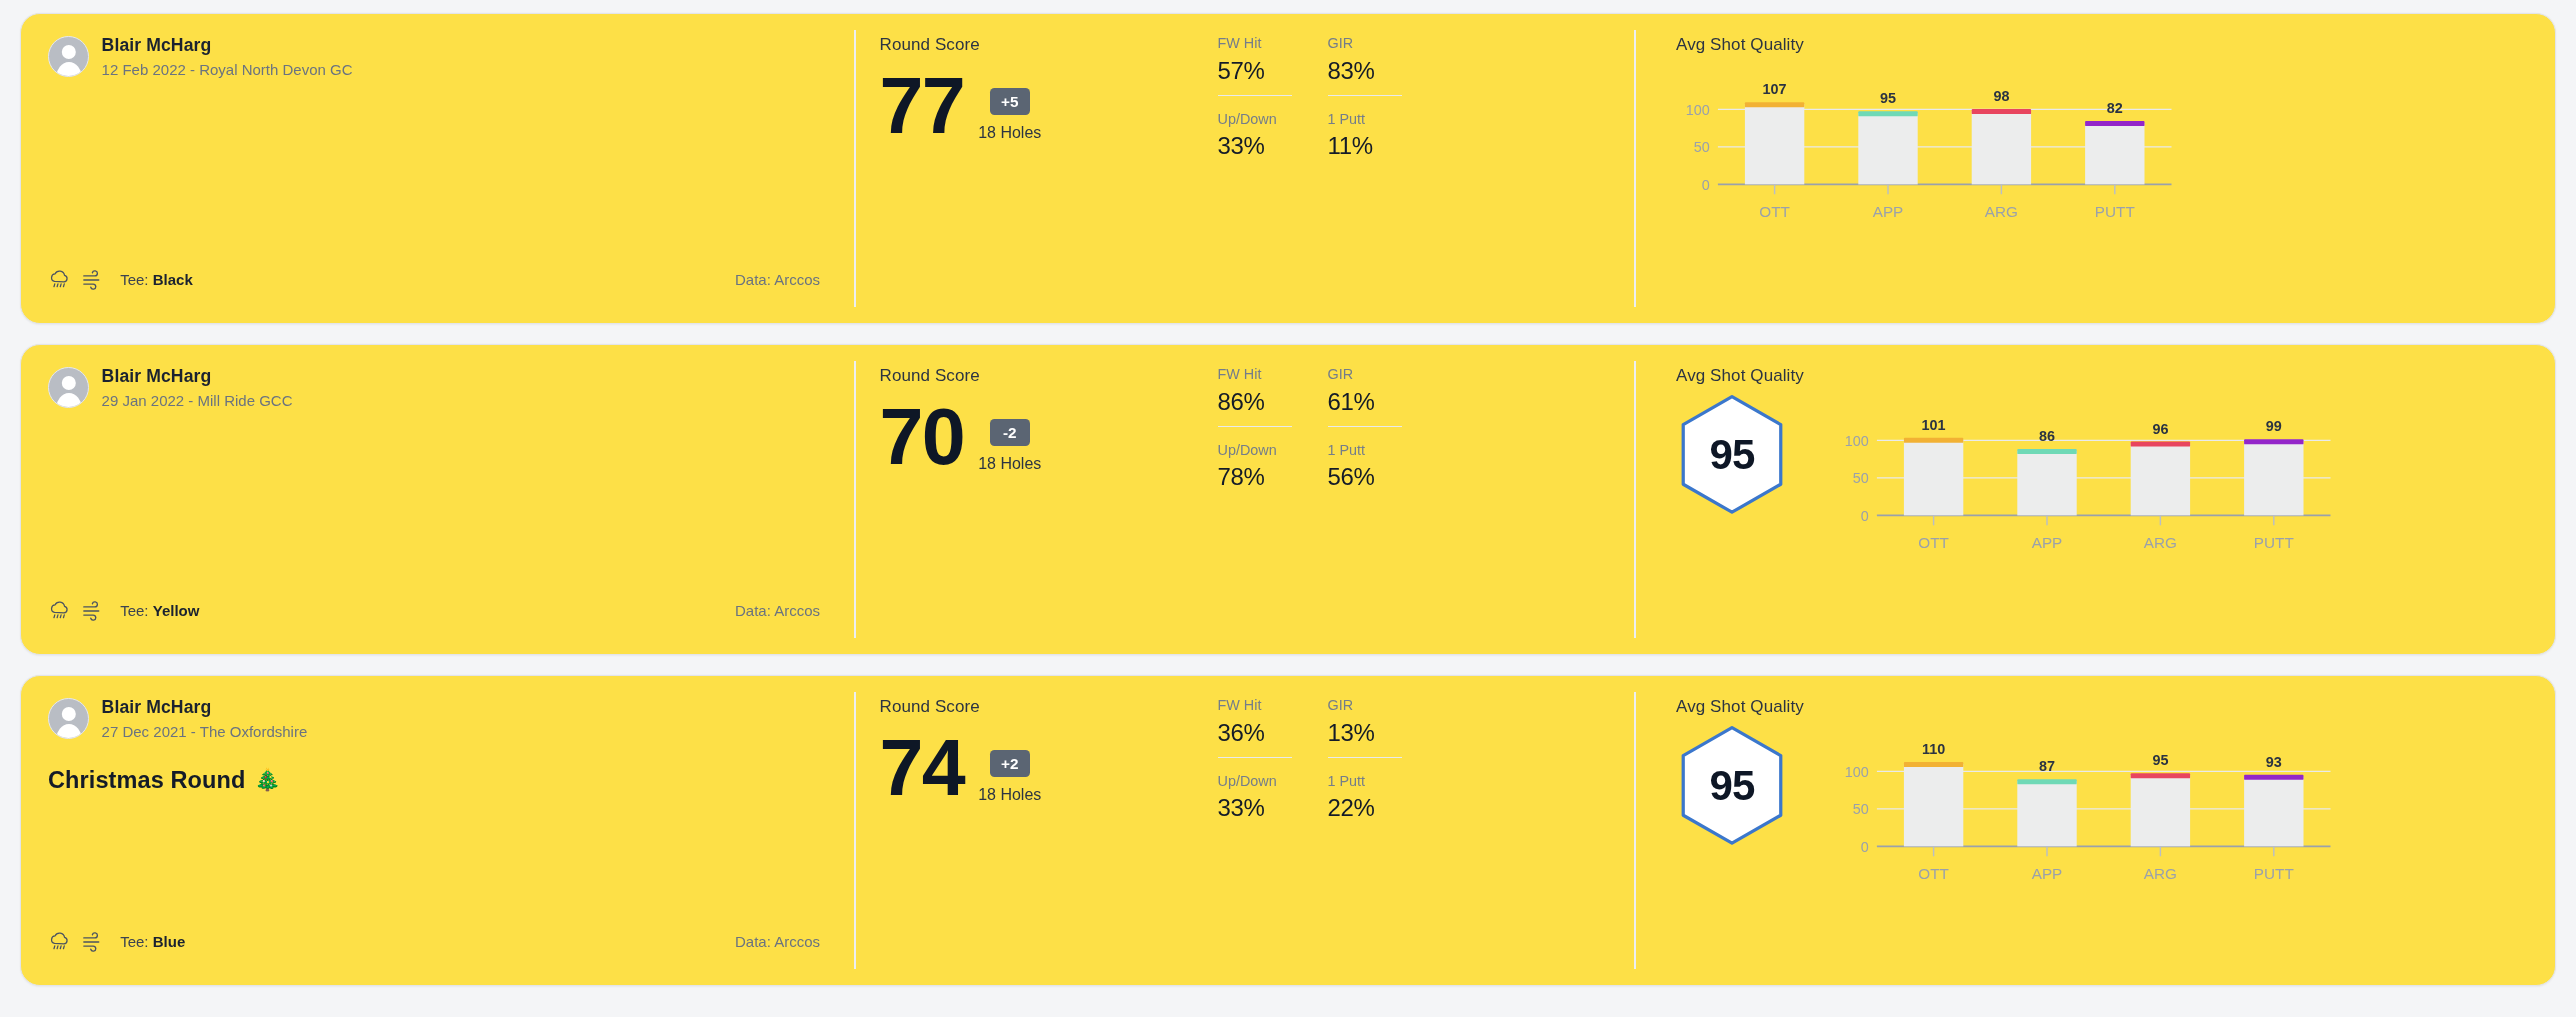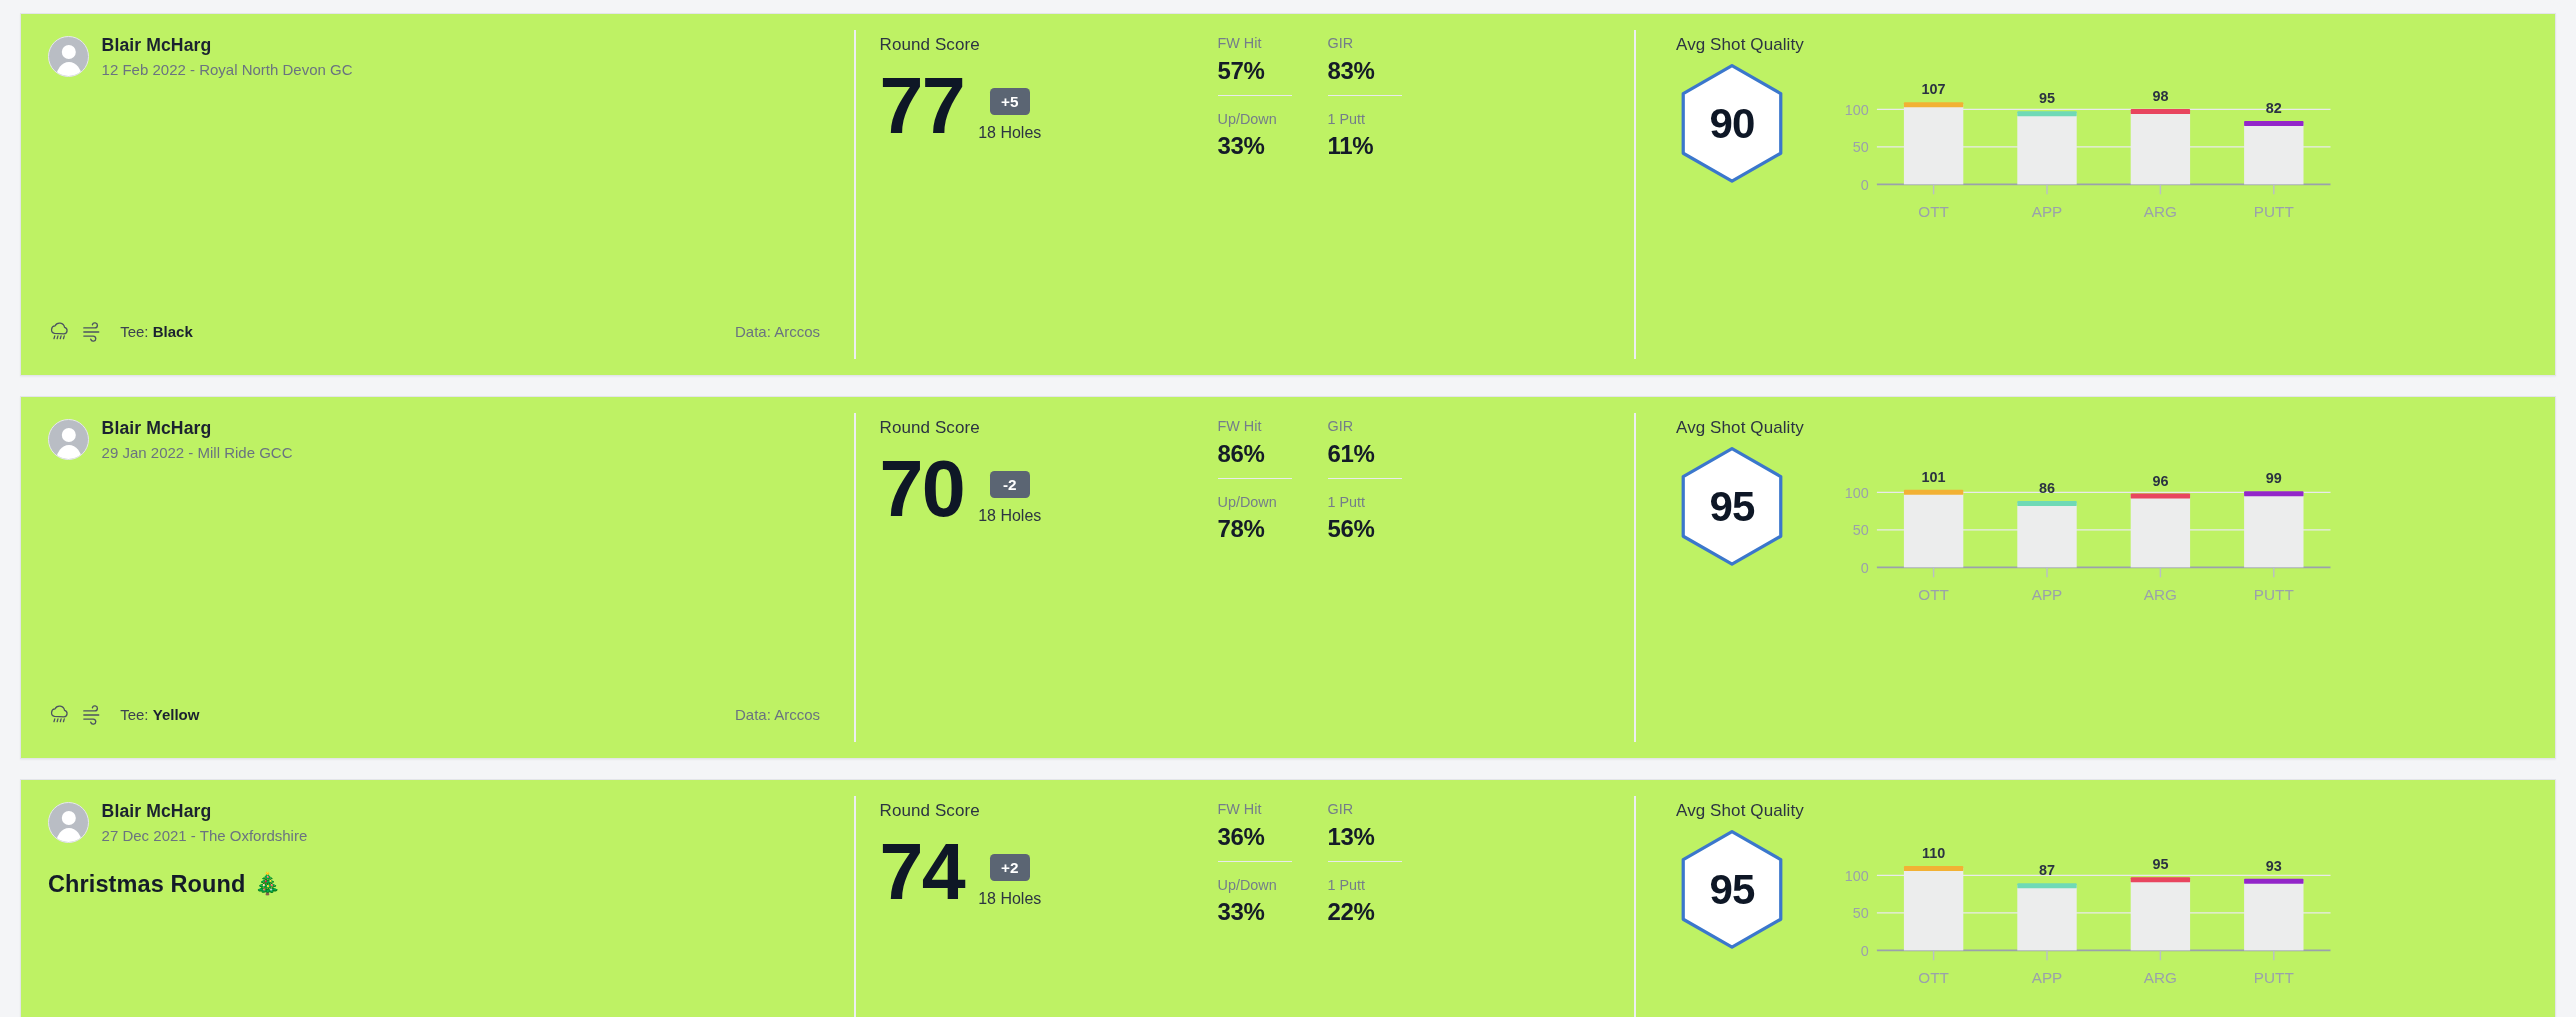--- a/index.html
+++ b/index.html
@@ -15,25 +15,25 @@
   .feed {
     width: 2576px;
     padding: 12.6px 20px 0 20px;
     display: flex;
     flex-direction: column;
     gap: 20px;
   }
 
   
   .round-card {
-    background: #bef264;
+    background: #fde047;
     border: 0.9px solid #e3e5e9;
-    border-radius: 0;
+    border-radius: 20px;
     box-shadow: 0 0.9px 1.8px rgba(16,24,40,.05);
-    height: 363px;
+    height: 311px;
     display: flex;
     align-items: stretch;
     overflow: hidden;
   }
 
   
   .pane-left {
     width: 835px;
     flex: none;
     position: relative;
@@ -194,21 +194,21 @@
     margin-bottom: 14.4px;
   }
   .stat-label {
     font-size: 14.4px;
     color: #747d8a;
     white-space: nowrap;
   }
   .stat-value {
     margin-top: 5.4px;
     font-size: 24px;
-    font-weight: 700;
+    font-weight: 400;
     color: #141b28;
     letter-spacing: -0.3px;
   }
 
   
   .pane-right {
     flex: 1;
     padding: 21.7px 31px 0 40px;
     display: flex;
     flex-direction: column;
@@ -315,26 +315,20 @@
         <div class="stat-cell">
           <div class="stat-label">1 Putt</div>
           <div class="stat-value">11%</div>
         </div>
       </div>
     </div>
 
     <div class="pane-right">
       <div class="block-label">Avg Shot Quality</div>
       <div class="quality-row">
-        <div class="hex-wrap">
-          <svg viewBox="0 0 124 136">
-    <path d="M62 4 L116 35 L116 101 L62 132 L8 101 L8 35 Z" fill="#ffffff" stroke="#3b77cc" stroke-width="3.6" stroke-linejoin="round"></path>
-  </svg>
-          <span class="hex-val">90</span>
-        </div>
         <div class="qchart">
           <svg width="505" height="171" viewBox="0 0 560 190">
               <line x1="46" y1="136" x2="550" y2="136" stroke="#9aa1ab" stroke-width="1.8"></line>
               <text class="axis-y" x="37" y="142" text-anchor="end">0</text>
               <line x1="46" y1="94.33333333333333" x2="550" y2="94.33333333333333" stroke="#e9eaec" stroke-width="1.6"></line>
               <text class="axis-y" x="37" y="100.33333333333333" text-anchor="end">50</text>
               <line x1="46" y1="52.66666666666666" x2="550" y2="52.66666666666666" stroke="#e9eaec" stroke-width="1.6"></line>
               <text class="axis-y" x="37" y="58.66666666666666" text-anchor="end">100</text>
               <rect x="76" y="46.83333333333333" width="66" height="89.16666666666667" fill="#eceded"></rect>
               <rect x="76" y="44.83333333333333" width="66" height="5.5" rx="1" fill="#f2b134"></rect>

